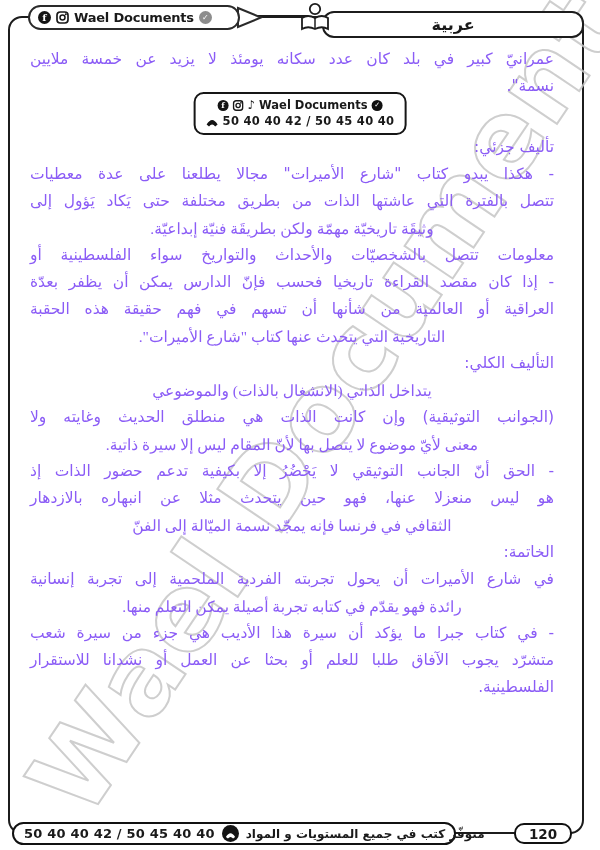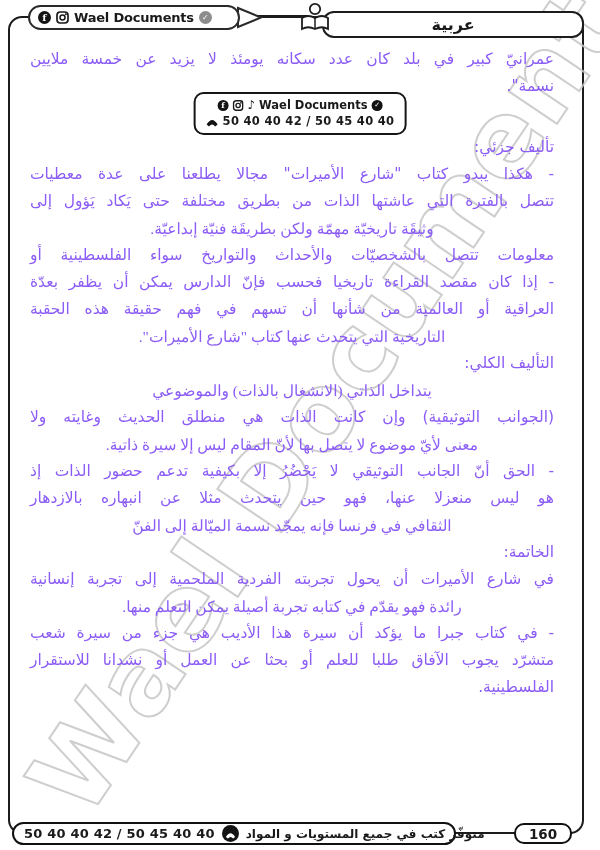--- a/index.html
+++ b/index.html
@@ -180,14 +180,14 @@
 <div class="footer-pill">
   <span class="foot-phones">50 40 40 42 / 50 45 40 40</span>
   <span class="phone-circle">
     <svg width="11" height="10" viewBox="0 0 13 12">
         <path d="M1,9.5 Q6.5,0.5 12,9.5 L9.6,11.5 Q6.5,7.5 3.4,11.5 Z" fill="#ffffff"></path>
       </svg>
   </span>
   <span class="foot-note">متوفّر كتب في جميع المستويات و المواد</span>
 </div>
 <div class="page-box">
-  <span>160</span>
+  <span>120</span>
 </div>
 
 </body></html>

